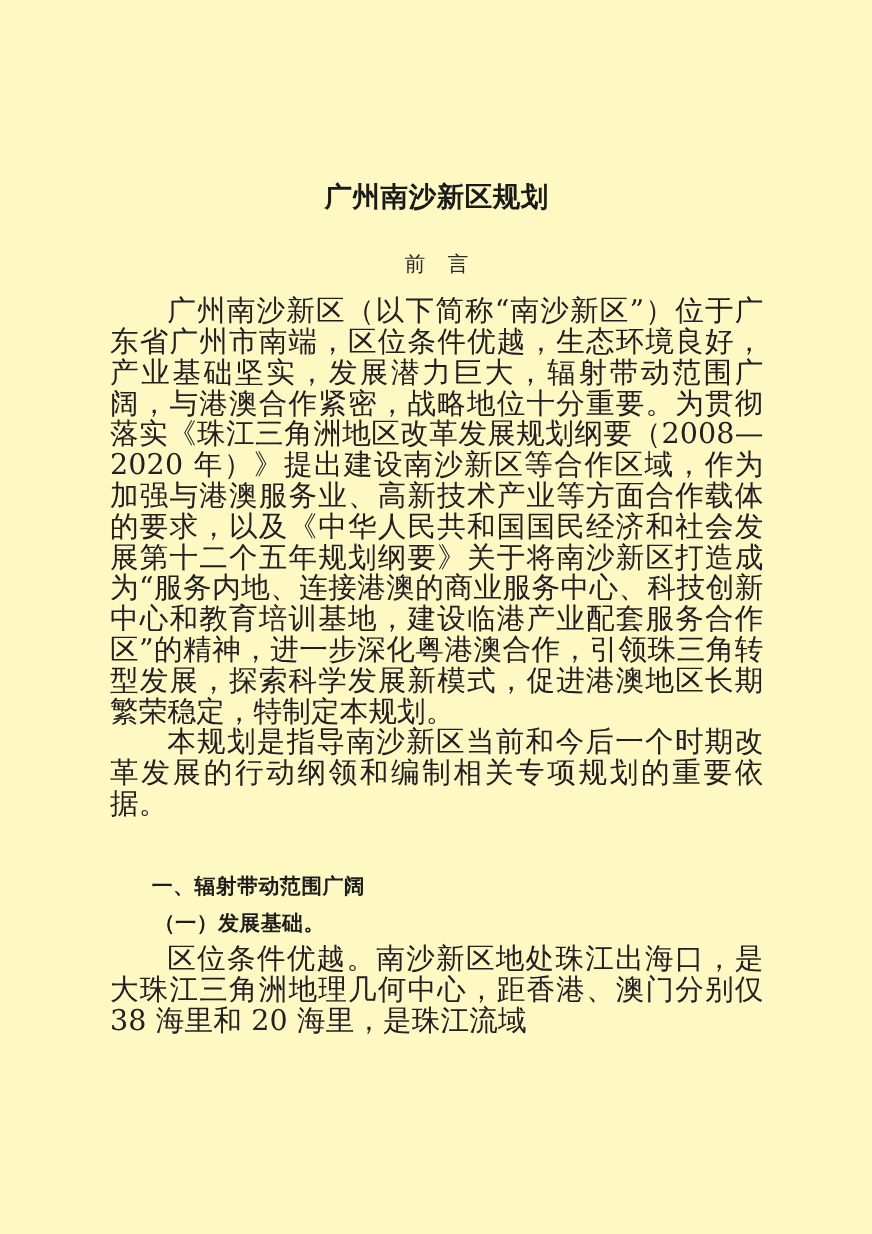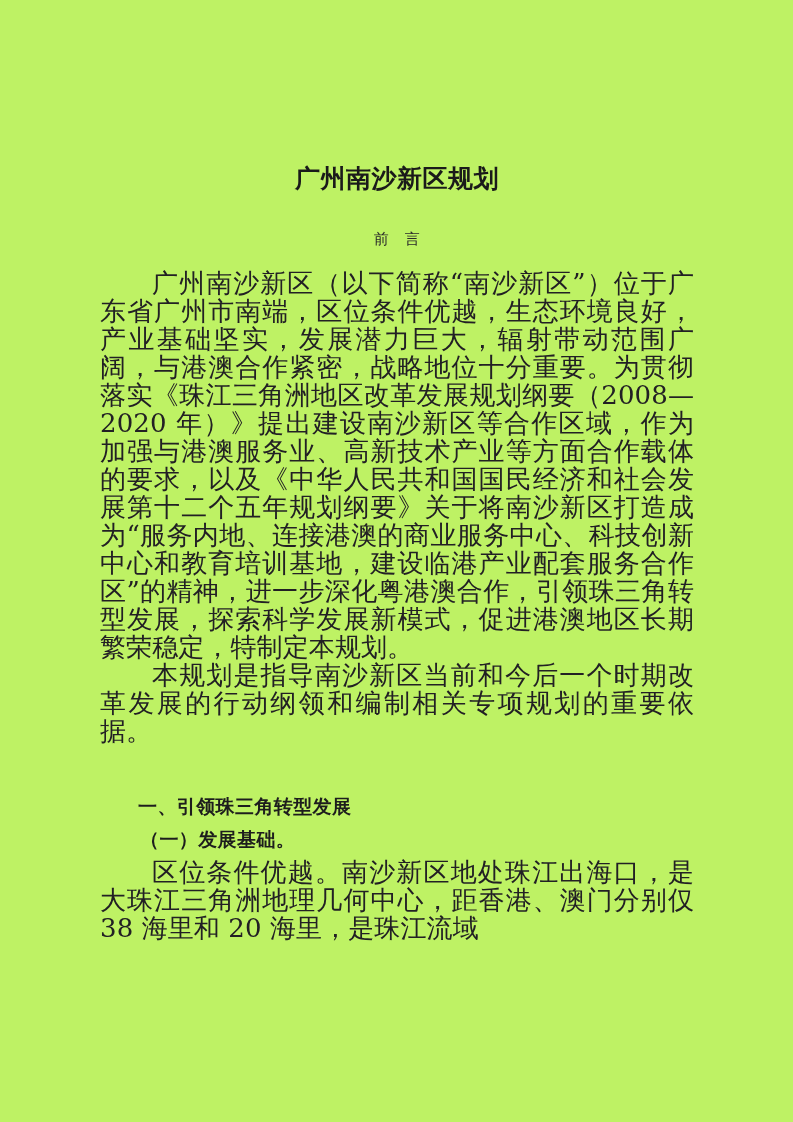--- a/index.html
+++ b/index.html
@@ -15,21 +15,21 @@
     color: #231f20;
     -webkit-font-smoothing: antialiased;
   }
 
   .page {
     position: relative;
     width: 793px;
     height: 1122px;
     box-sizing: border-box;
     padding: 12px;
-    background: #bef264;
+    background: #fef9c3;
   }
 
   
   .content {
     position: absolute;
     left: 100px;
     top: 0;
     width: 594px;
   }
 
@@ -43,25 +43,25 @@
     line-height: 32px;
     letter-spacing: 0.5px;
     color: #1a1a1a;
   }
   .title-spacer { height: 163px; }
 
   .section-label {
     margin: 0;
     padding: 0;
     text-align: center;
-    font-size: 15px;
+    font-size: 19px;
     line-height: 26px;
     letter-spacing: 0.5px;
     color: #2a2a2a;
-    font-family: Liberation Mono, monospace;
+    font-family: Liberation Sans, sans-serif;
   }
 
   p.body-text {
     margin: 0;
     padding: 0;
     font-size: 26px;
     line-height: 28px;
     text-align: justify;
     text-justify: inter-ideograph;
     text-align-last: left;
@@ -114,20 +114,20 @@
 
     <div class="gap-label-to-body"></div>
 
     <p class="body-text indent">广州南沙新区（以下简称“南沙新区”）位于广东省广州市南端，区位条件优越，生态环境良好，产业基础坚实，发展潜力巨大，辐射带动范围广阔，与港澳合作紧密，战略地位十分重要。为贯彻落实《珠江三角洲地区改革发展规划纲要（2008—2020 年）》提出建设南沙新区等合作区域，作为加强与港澳服务业、高新技术产业等方面合作载体的要求，以及《中华人民共和国国民经济和社会发展第十二个五年规划纲要》关于将南沙新区打造成为“服务内地、连接港澳的商业服务中心、科技创新中心和教育培训基地，建设临港产业配套服务合作区”的精神，进一步深化粤港澳合作，引领珠三角转型发展，探索科学发展新模式，促进港澳地区长期繁荣稳定，特制定本规划。</p>
 
 
     <p class="body-text indent">本规划是指导南沙新区当前和今后一个时期改革发展的行动纲领和编制相关专项规划的重要依据。</p>
 
     <div class="gap-body-to-h1"></div>
 
-    <h2 class="heading-1">一、引领珠三角转型发展</h2>
+    <h2 class="heading-1">一、辐射带动范围广阔</h2>
 
     <h3 class="heading-2">（一）发展基础。</h3>
 
     <p class="body-text indent">区位条件优越。南沙新区地处珠江出海口，是大珠江三角洲地理几何中心，距香港、澳门分别仅 38 海里和 20 海里，是珠江流域</p>
 
   </div>
 </div>
 
 </body></html>

